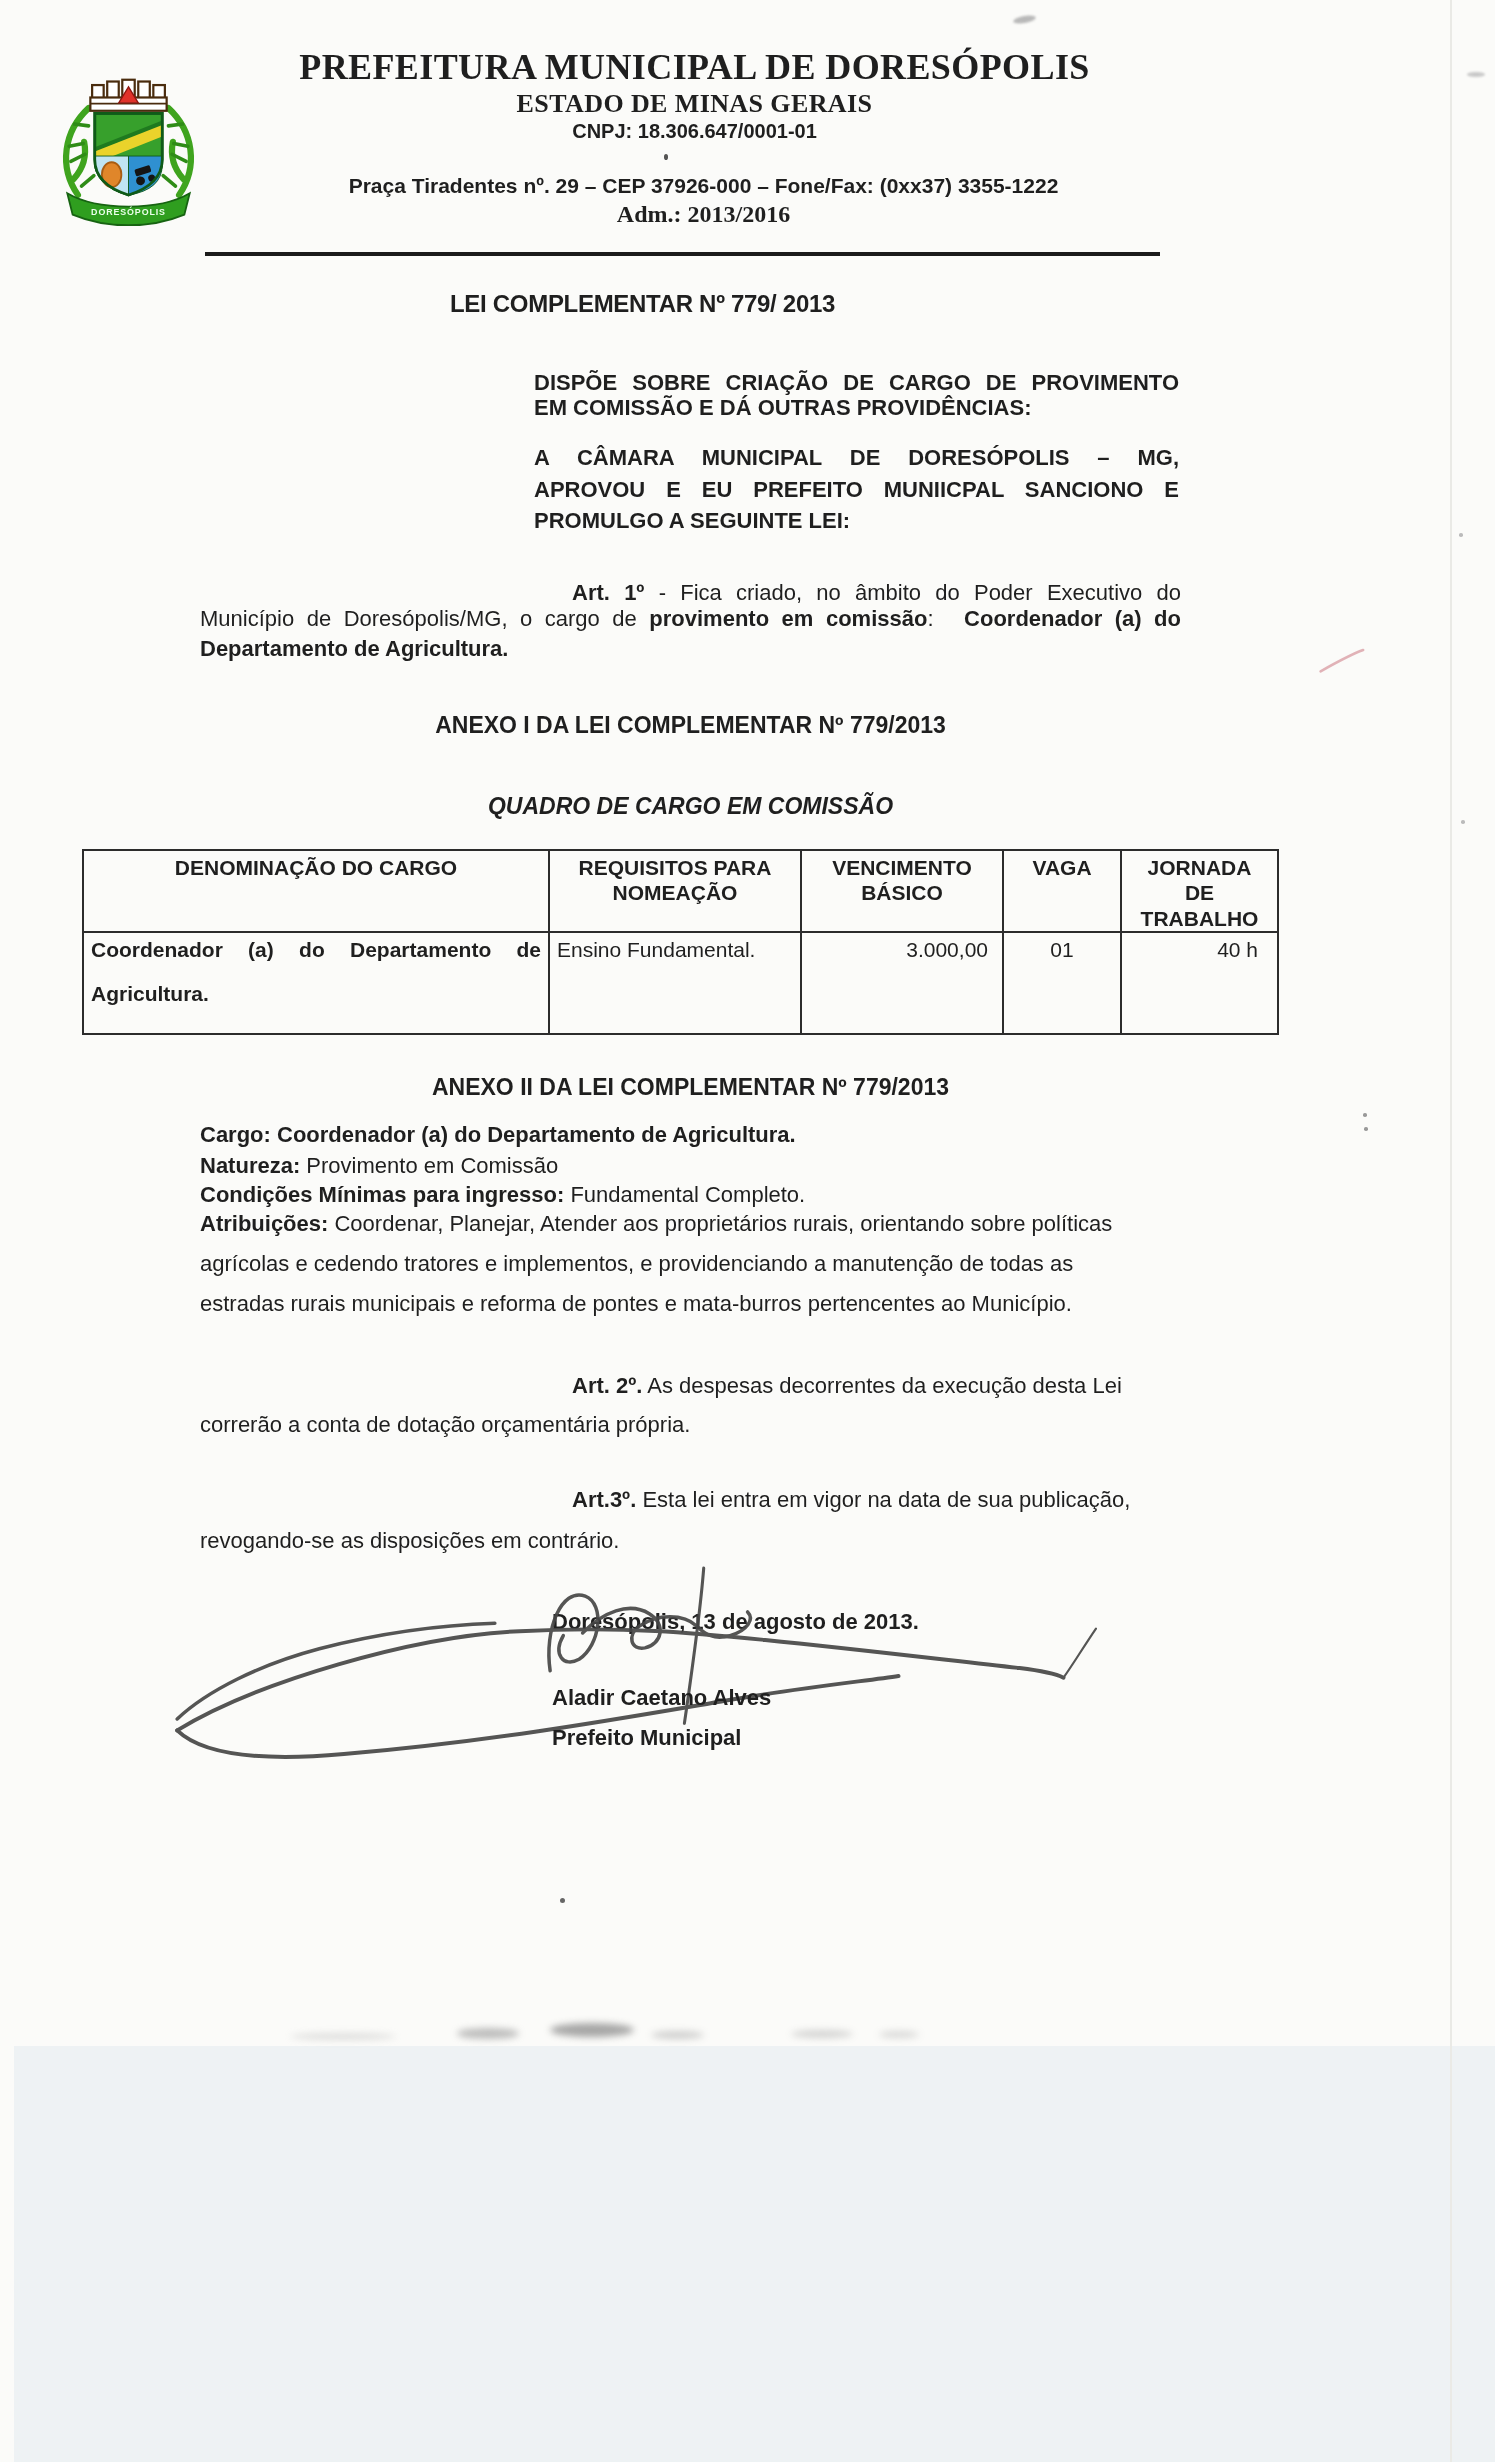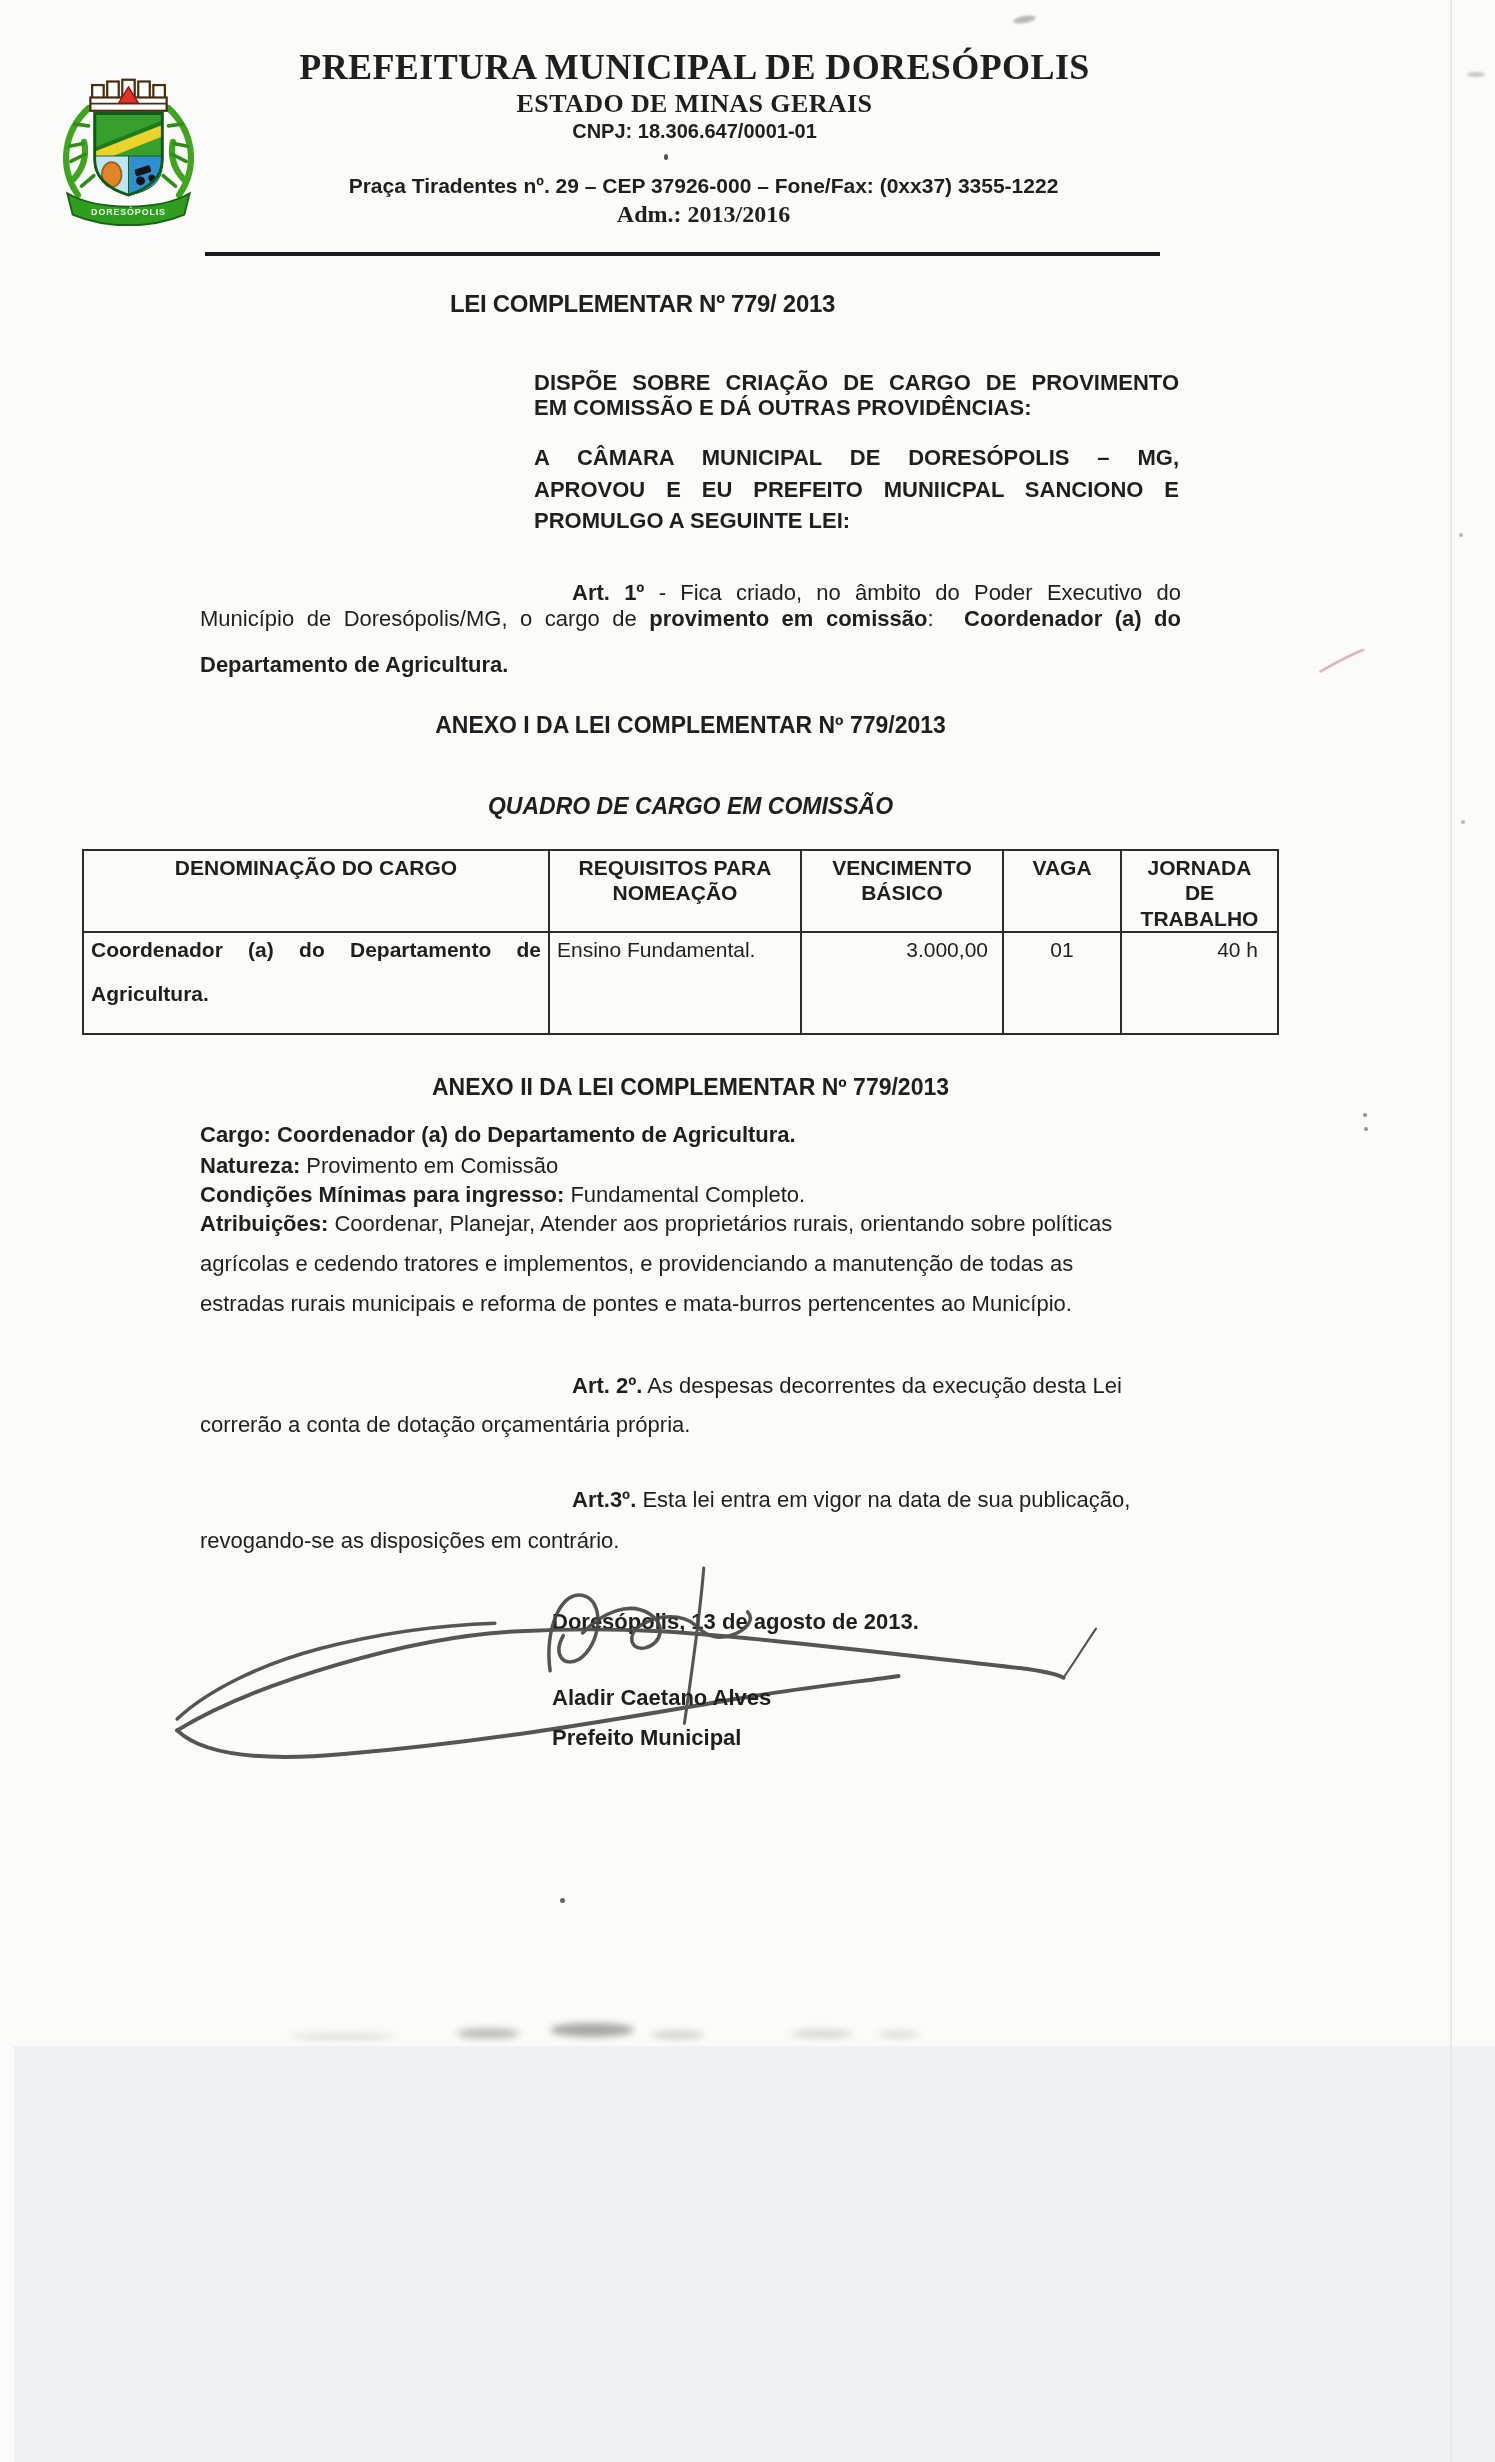--- a/index.html
+++ b/index.html
@@ -96,21 +96,21 @@
 
   <div class="abs b wrapline jl" style="top:370px;left:534px;width:645px;">DISPÕE SOBRE CRIAÇÃO DE CARGO DE PROVIMENTO</div>
   <div class="abs b line" style="top:395px;left:534px;">EM COMISSÃO E DÁ OUTRAS PROVIDÊNCIAS:</div>
 
   <div class="abs b wrapline jl" style="top:445px;left:534px;width:645px;">A CÂMARA MUNICIPAL DE DORESÓPOLIS – MG,</div>
   <div class="abs b wrapline jl" style="top:477px;left:534px;width:645px;">APROVOU E EU PREFEITO MUNIICPAL SANCIONO E</div>
   <div class="abs b line" style="top:508px;left:534px;">PROMULGO A SEGUINTE LEI:</div>
 
   <div class="abs wrapline jl" style="top:580px;left:572px;width:609px;"><span style="font-weight: 700;">Art. 1º</span><span> - Fica criado, no âmbito do Poder Executivo do</span></div>
   <div class="abs wrapline jl" style="top:606px;left:200px;width:981px;"><span>Município de Doresópolis/MG, o cargo de </span><span style="font-weight: 700;">provimento em comissão</span><span>: </span><span style="font-weight: 700; margin-left: 18px;">Coordenador (a) do</span></div>
-  <div class="abs b line" style="top:652px;left:200px;">Departamento de Agricultura.</div>
+  <div class="abs b line" style="top:636px;left:200px;">Departamento de Agricultura.</div>
 
   <div class="abs ctr b anexo-head" style="top:712px;">ANEXO I DA LEI COMPLEMENTAR Nº 779/2013</div>
   <div class="abs ctr b anexo-head" style="top:793px;font-style:italic;">QUADRO DE CARGO EM COMISSÃO</div>
 
   <table class="quadro">
     <colgroup>
       <col style="width:466px">
         <col style="width:252px">
         <col style="width:202px">
       <col style="width:118px">

